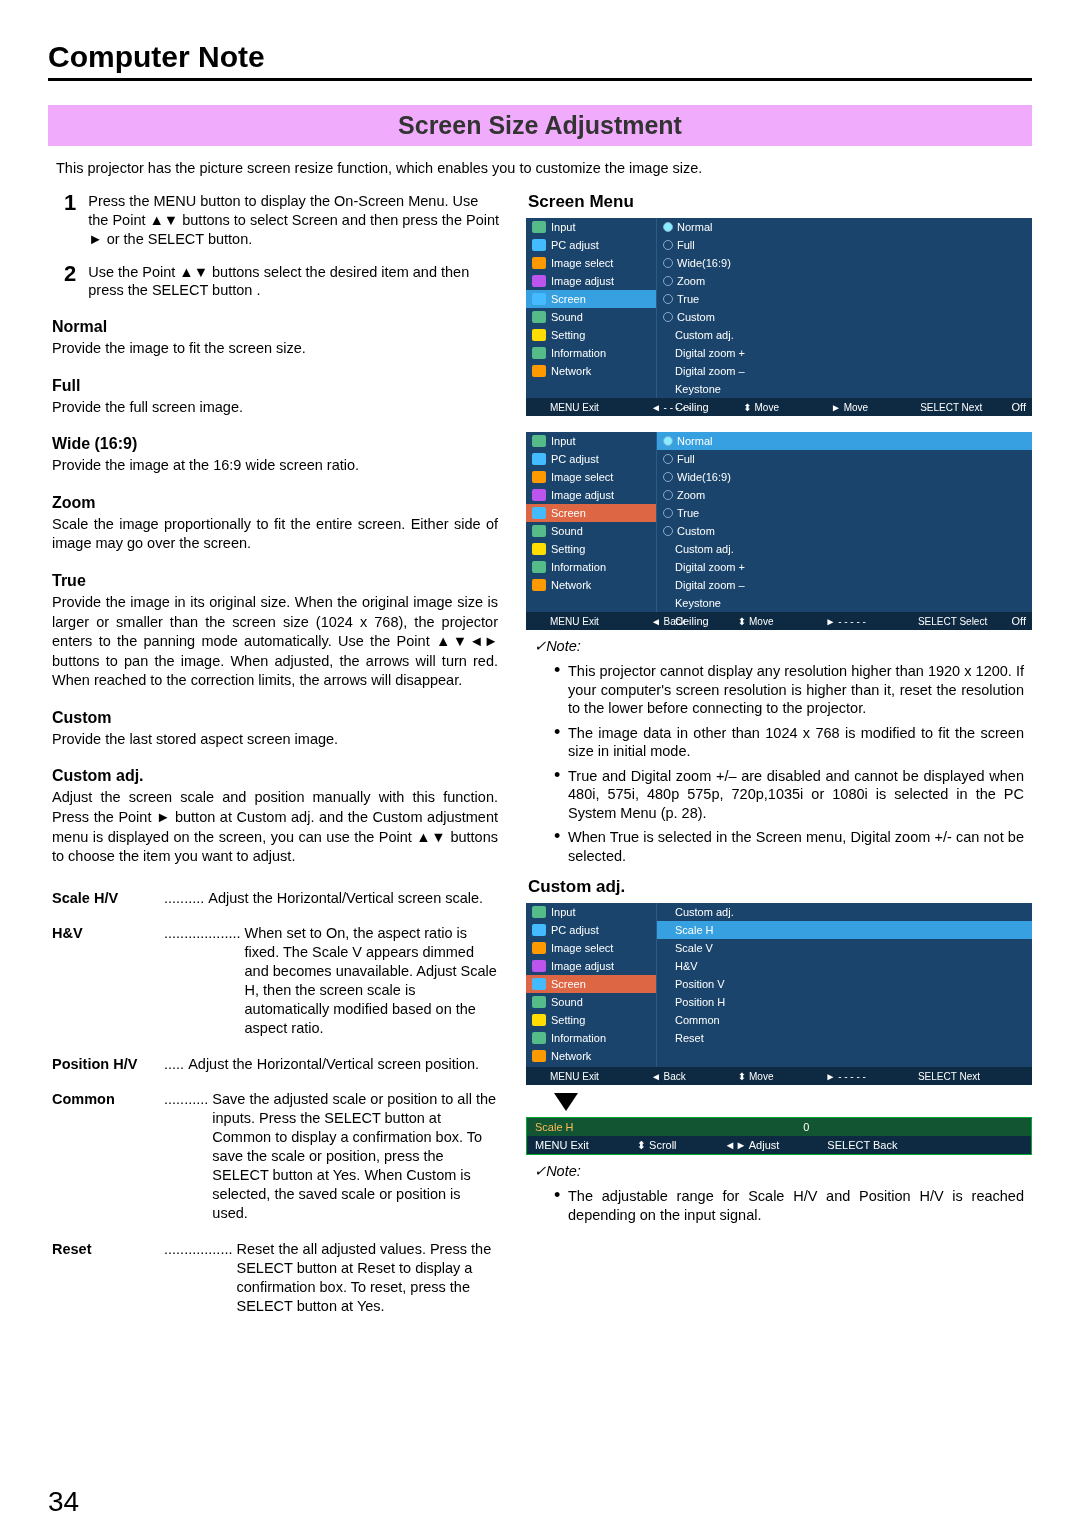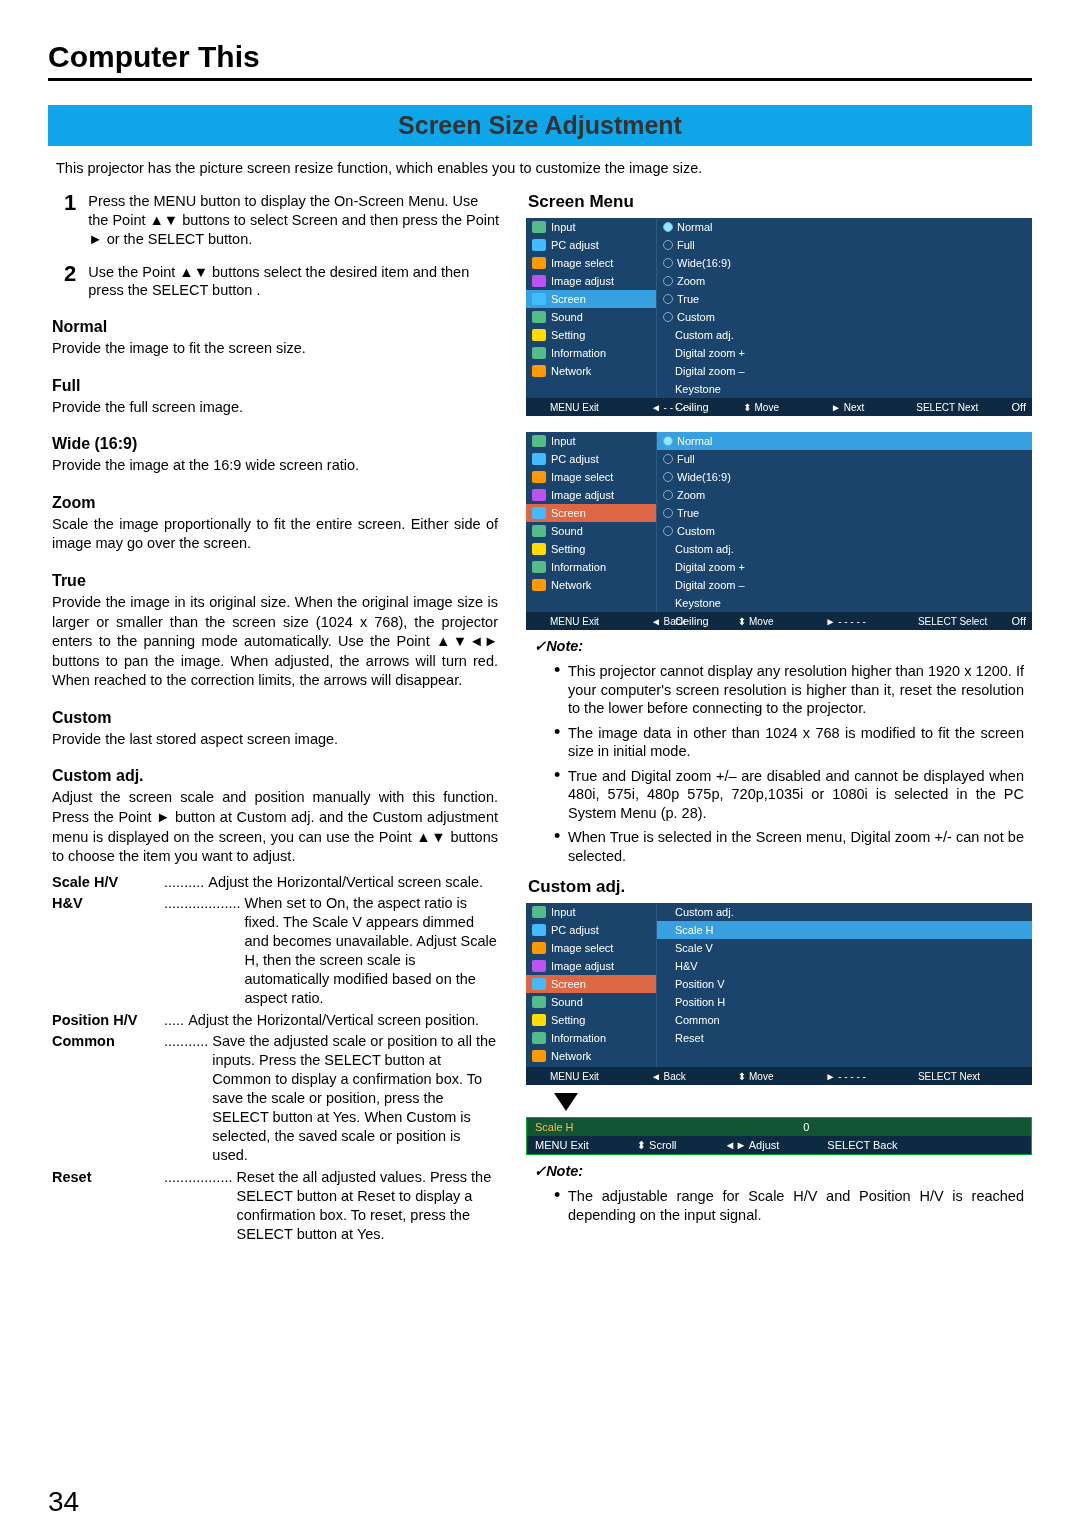--- a/index.html
+++ b/index.html
@@ -1,28 +1,28 @@
 <!DOCTYPE html>
 <html><head>
 <meta charset="utf-8">
 <style>
 body{margin:0;font-family:Arial,Helvetica,sans-serif;font-size:14.5px;color:#000;background:#fff}
 .page{width:1080px;height:1532px;padding:40px 48px 20px;box-sizing:border-box;position:relative}
 .section-title{font-size:30px;font-weight:bold;border-bottom:3px solid #000;padding-bottom:4px;margin-bottom:24px}
-.sub-section{background:#0ea5e9;font-size:25px;font-weight:bold;color:#333;text-align:center;padding:6px 0;margin-bottom:14px}
+.sub-section{background:#f0abfc;font-size:25px;font-weight:bold;color:#333;text-align:center;padding:6px 0;margin-bottom:14px}
 .intro{margin:0 8px 16px}
 .columns{display:flex;gap:24px}
 .left{flex:0 0 454px}
 .right{flex:1}
 .step{display:flex;gap:12px;margin:0 0 14px 16px}
 .step-num{font-size:22px;font-weight:bold;line-height:1}
 .step-txt{flex:1;line-height:1.3}
 .mode-h{font-size:16px;font-weight:bold;margin:18px 4px 3px}
 .mode-t{margin:0 4px;line-height:1.35;text-align:justify}
-.def-row{display:flex;margin:0 4px 2px;line-height:1.32}
+.def-row{display:flex;margin:16px 4px 2px;line-height:1.32}
 .def-term{font-weight:bold;width:108px;flex-shrink:0}
 .def-dots{margin:0 4px}
 .def-desc{flex:1}
 .screen-menu-h{font-size:17px;font-weight:bold;margin:0 0 6px 2px}
 .osd{background:#1a446b;color:#fff;font-size:11px;margin-bottom:8px}
 .osd-wrap{display:flex;height:180px}
 .osd-left{width:130px;border-right:1px solid #2a5a85}
 .osd-right{flex:1;position:relative}
 .osd-item{display:flex;align-items:center;height:18px;padding:0 6px}
 .osd-item.sel{background:#36a0e0}
@@ -33,37 +33,37 @@
 .ico{display:inline-block;width:14px;height:12px;margin-right:5px;background:#5b8;border-radius:2px}
 .ico.o{background:#f90}
 .ico.b{background:#4bf}
 .ico.p{background:#b5e}
 .ico.y{background:#fd0}
 .rad{display:inline-block;width:8px;height:8px;border:1px solid #8ac;border-radius:50%;margin-right:4px}
 .rad.fill{background:#8ef}
 .tri{display:inline-block;width:0;height:0;border-left:6px solid #fff;border-top:5px solid transparent;border-bottom:5px solid transparent;margin-left:4px}
 .tri.l{border-left:0;border-right:6px solid #fff}
 .marker{width:0;height:0;border-left:12px solid transparent;border-right:12px solid transparent;border-top:18px solid #000;margin:2px 0 6px 28px}
-.note-h{font-style:italic;font-weight:bold;margin:8px 0 2px 8px}
+.note-h{font-style:italic;font-weight:normal;margin:8px 0 2px 8px}
 .note-ul{margin:8px;padding:0 0 0 20px;list-style:none}
 .note-ul li{position:relative;margin-bottom:6px;line-height:1.28;text-align:justify;padding-left:14px}
 .note-ul li:before{content:"•";position:absolute;left:0;font-size:18px;top:-3px}
 .scale-bar{border:1px solid #0a3;background:#0a3a5a;color:#fff;font-size:11px;margin-top:4px}
 .scale-row1{display:flex;height:18px;align-items:center;background:#153;color:#fff}
 .scale-row1 .lbl{padding:0 8px;color:#fb5}
 .scale-row1 .val{margin-left:auto;margin-right:auto}
 .scale-foot{display:flex;height:18px;align-items:center;padding:0 8px;gap:48px;background:#0d2a42}
 .pg-num{position:absolute;bottom:14px;left:48px;font-size:28px}
 .off{position:absolute;right:6px}
 </style>
 </head>
 <body>
 
 <div class="page">
-  <div class="section-title">Computer This</div>
+  <div class="section-title">Computer Note</div>
   <div class="sub-section">Screen Size Adjustment</div>
   <div class="intro">This projector has the picture screen resize function, which enables you to customize the image size.</div>
 
   <div class="columns">
     <div class="left">
       <div class="step">
         <div class="step-num">1</div>
         <div class="step-txt">Press the MENU button to display the On-Screen Menu. Use the Point ▲▼ buttons to select Screen and then press the Point ► or the SELECT button.</div>
       </div>
       <div class="step">
@@ -205,21 +205,21 @@
               </div>
             <div class="osd-item" style="padding-left:18px">
                 <span>Reset</span>
               </div>
           </div>
         </div>
         <div class="osd-foot">
           <span>MENU Exit</span>
             <span>◄ - - - - -</span>
           <span>⬍ Move</span>
-            <span>► Next</span>
+            <span>► Move</span>
           <span>SELECT Next</span>
         </div>
       </div>
 
       <div class="osd" style="margin-top:16px">
         <div class="osd-wrap">
           <div class="osd-left">
             <div class="osd-item">
                 <span class="ico"></span>
                 <span>Input</span>

